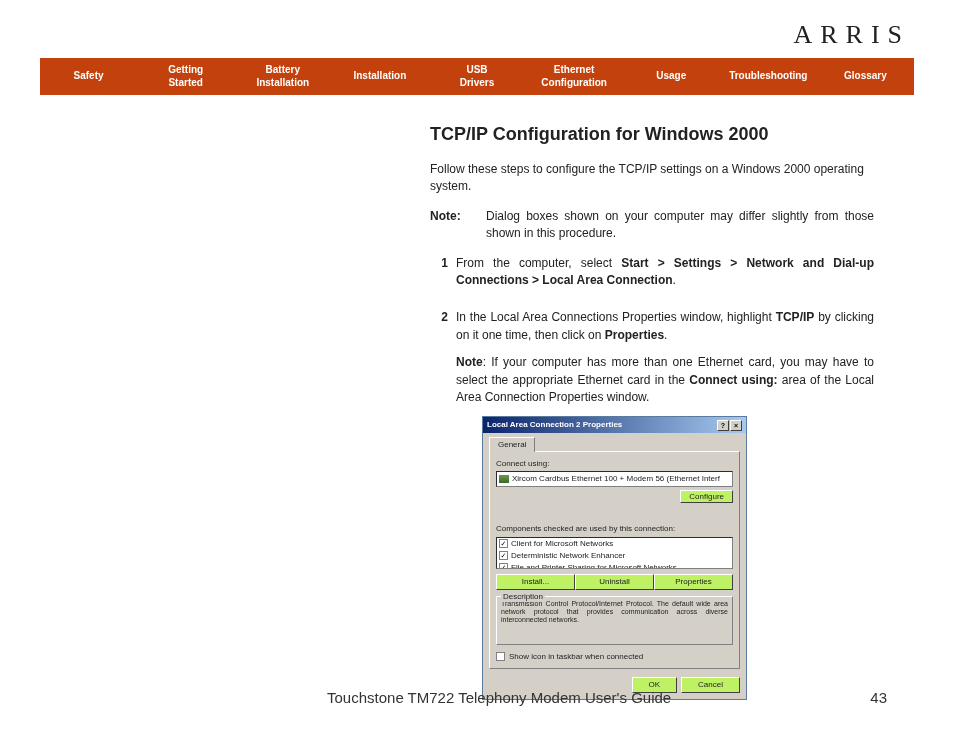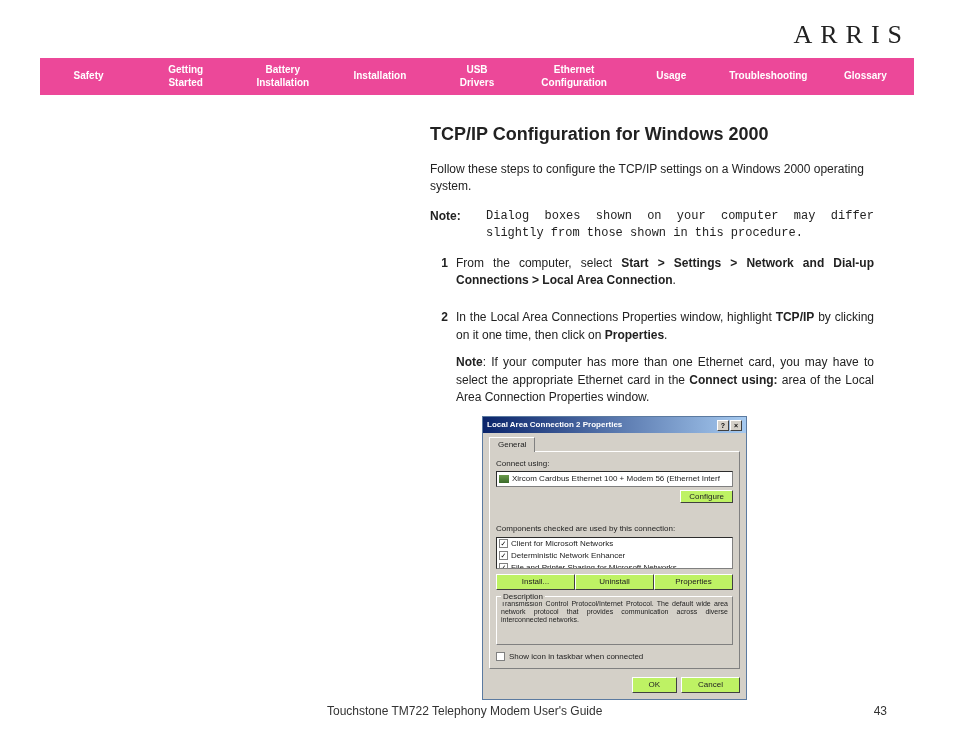--- a/index.html
+++ b/index.html
@@ -18,21 +18,21 @@
     text-align: right;
     font-family: "Times New Roman", serif;
     font-size: 26px;
     letter-spacing: 8px;
     font-weight: 400;
     color: #222;
     margin-bottom: 8px;
     padding-right: 4px;
   }
   .navbar {
-    background: #ec4899;
+    background: #c2410c;
     display: flex;
     justify-content: space-between;
     padding: 0;
   }
   .nav-item {
     color: #fff;
     font-size: 10px;
     font-weight: bold;
     text-align: center;
     padding: 6px 0;
@@ -61,21 +61,20 @@
     display: flex;
     margin-bottom: 12px;
   }
   .note-label {
     width: 56px;
     flex-shrink: 0;
   }
   .note-text {
     flex: 1;
     text-align: justify;
-    font-family: Liberation Mono, monospace;
   }
   .step-row {
     display: flex;
     margin-bottom: 10px;
   }
   .step-num {
     width: 18px;
     flex-shrink: 0;
     text-align: right;
     font-weight: bold;
@@ -224,26 +223,26 @@
   .dlg-footer {
     display: flex;
     justify-content: flex-end;
     gap: 4px;
     margin-top: 8px;
   }
   .dlg-footer .btn { padding: 1px 16px; }
 
   .page-footer {
     position: absolute;
-    bottom: 20px;
+    bottom: 32px;
     left: 0; right: 0;
     padding: 0 60px 0 0;
     display: flex;
     justify-content: center;
-    font-size: 12px;
+    font-size: 15px;
     color: #333;
   }
   .footer-inner {
     width: 560px;
     display: flex;
     justify-content: space-between;
     margin-left: 320px;
   }
 </style>
 </head>

